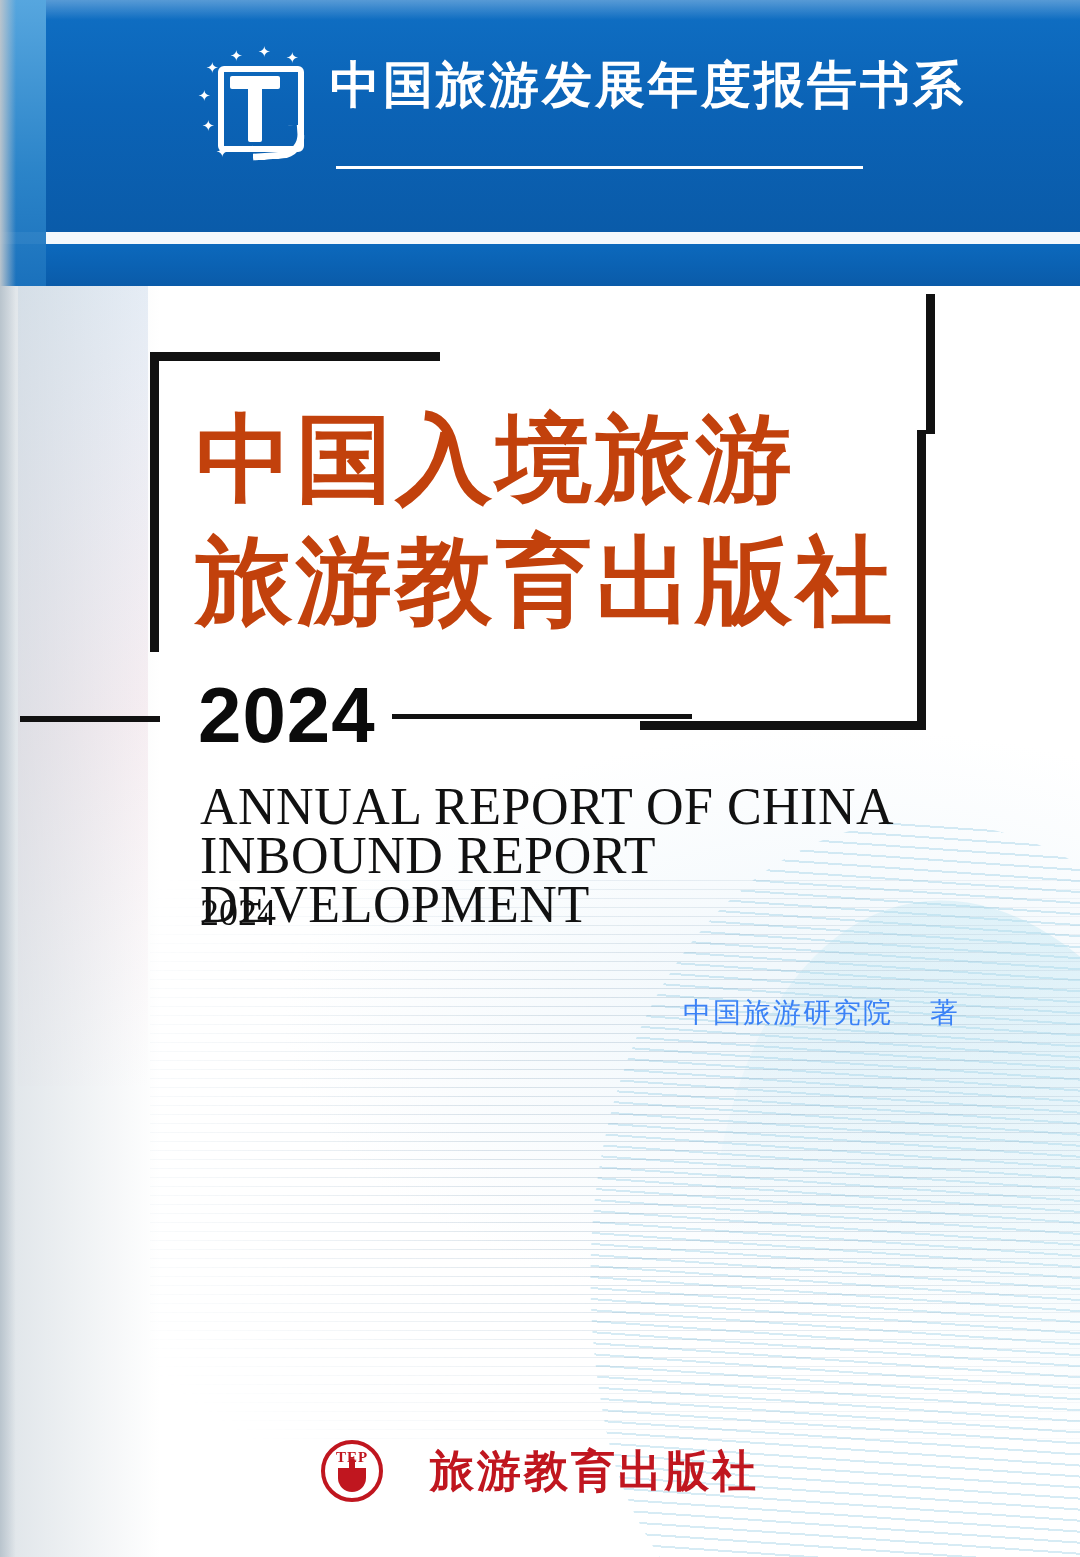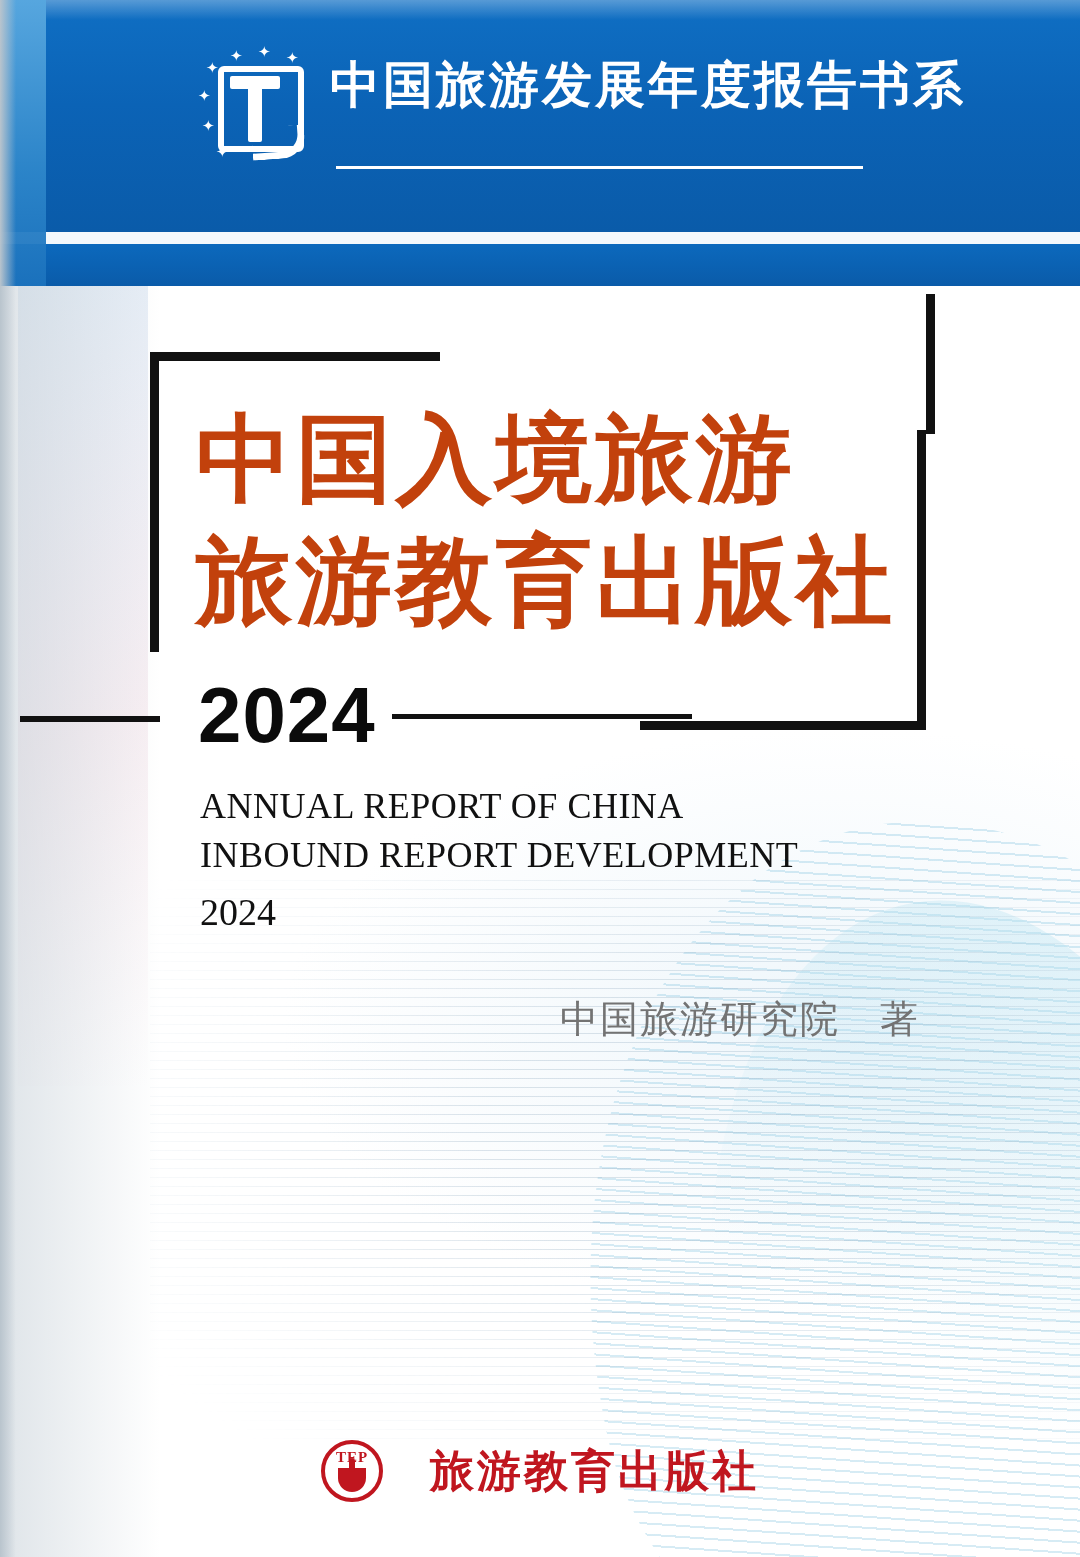--- a/index.html
+++ b/index.html
@@ -292,43 +292,44 @@
     line-height: 78px;
     letter-spacing: 1px;
   }
   .title-en {
     position: absolute;
     left: 200px;
     top: 782px;
     width: 760px;
     color: #111111;
     font-family: "Liberation Serif", serif;
-    font-size: 36px;
+    font-size: 52px;
     line-height: 49px;
     letter-spacing: .5px;
   }
   .title-en-year {
     position: absolute;
     left: 200px;
     top: 890px;
     color: #111111;
     font-family: "Liberation Serif", serif;
     font-size: 38px;
     line-height: 44px;
   }
 
   
   .author {
     position: absolute;
     left: 560px;
     top: 994px;
     width: 400px;
-    color: #737373;
+    text-align: right;
+    color: #3b82f6;
     font-family: "DejaVu Sans", sans-serif;
-    font-size: 38px;
+    font-size: 28px;
     letter-spacing: 2px;
   }
   .author .by { margin-left: 26px; }
 
   
   .publisher {
     position: absolute;
     left: 0;
     top: 1432px;
     width: 1080px;

